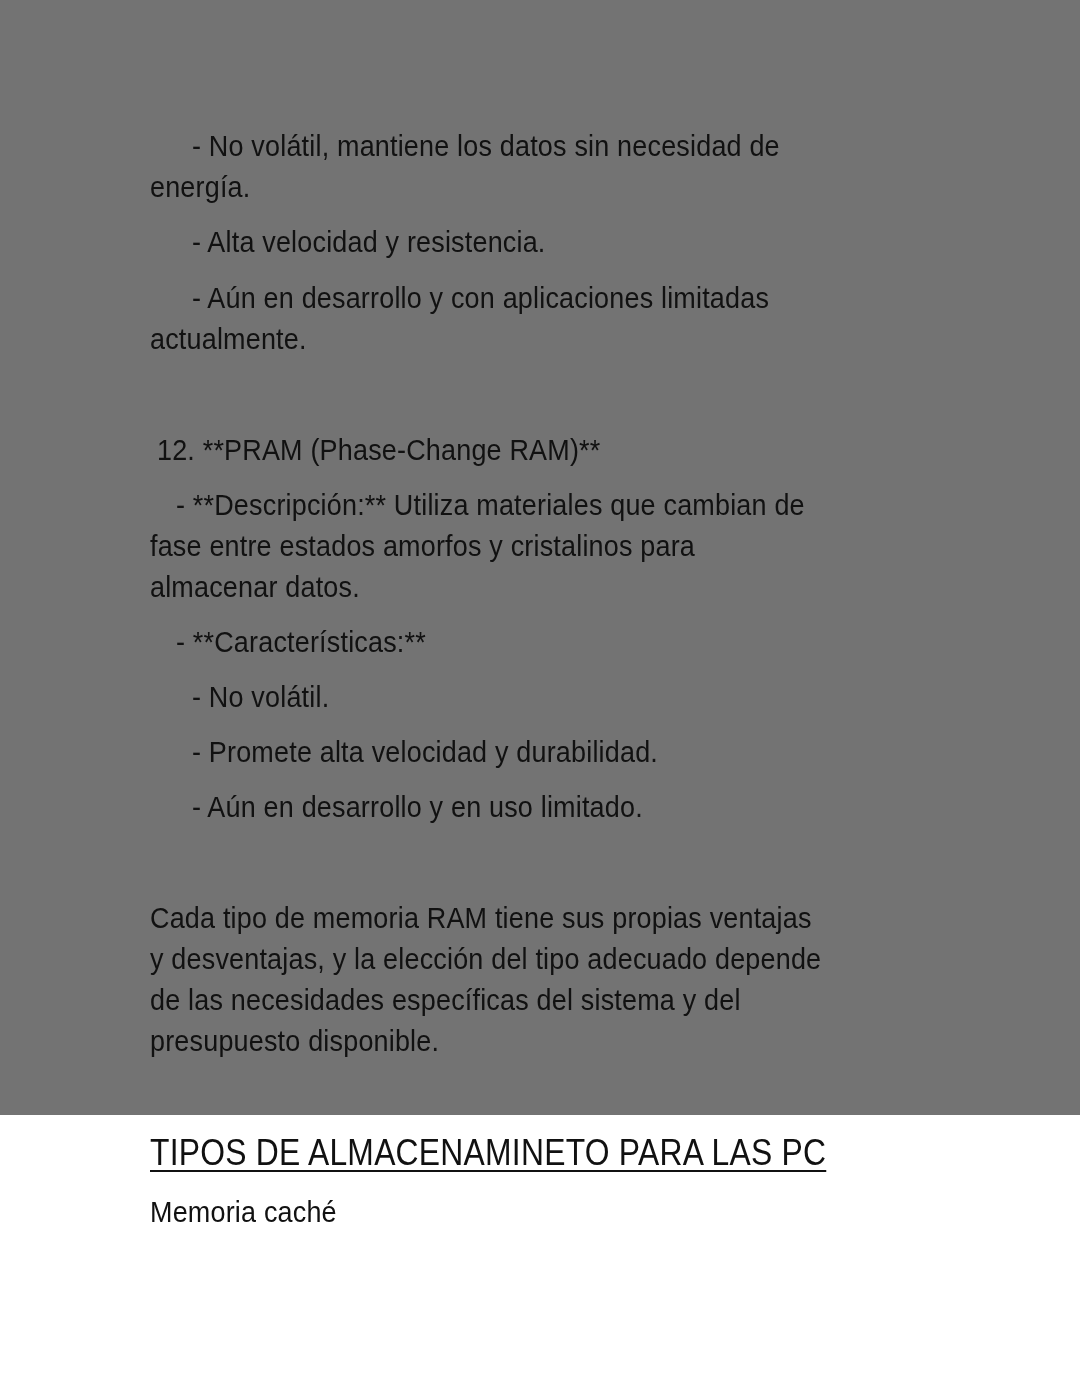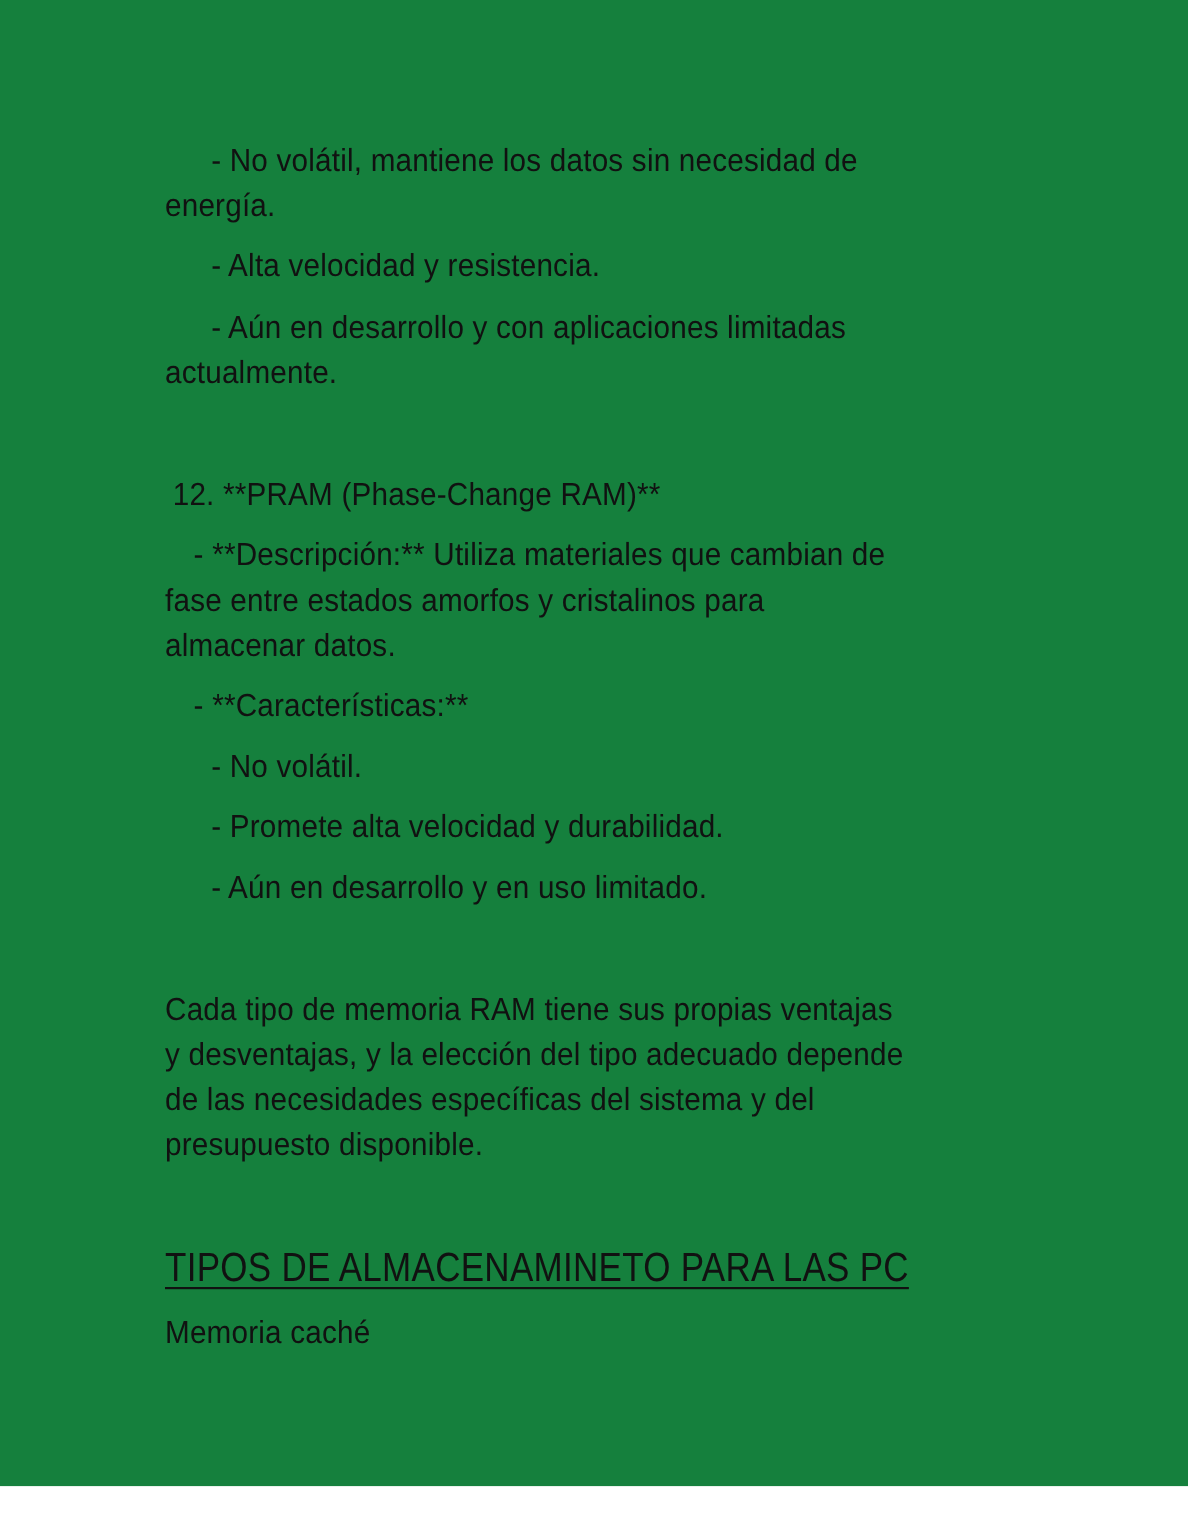--- a/index.html
+++ b/index.html
@@ -12,22 +12,22 @@
       height: 1397px;
       position: relative;
       overflow: hidden;
       font-family: "Liberation Sans", sans-serif;
       color: #111111;
     }
     .page {
       position: absolute;
       left: 0; top: 0;
       width: 1080px;
-      height: 1351px;
-      background: #15803d;
+      height: 1115px;
+      background: #737373;
     }
     .line {
       position: absolute;
       font-size: 29px;
       line-height: 41px;
       white-space: nowrap;
       letter-spacing: 0.2px;
       font-stretch: condensed;
       transform-origin: left top;
     }

